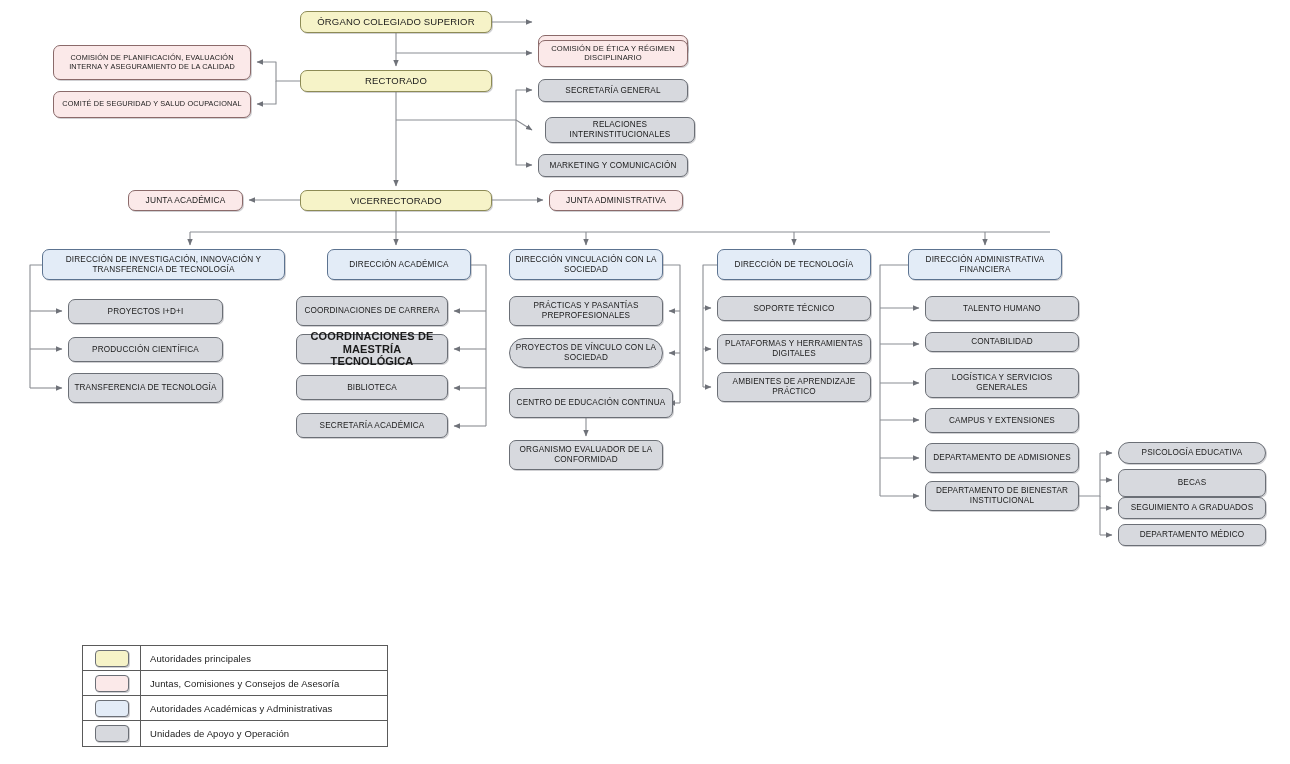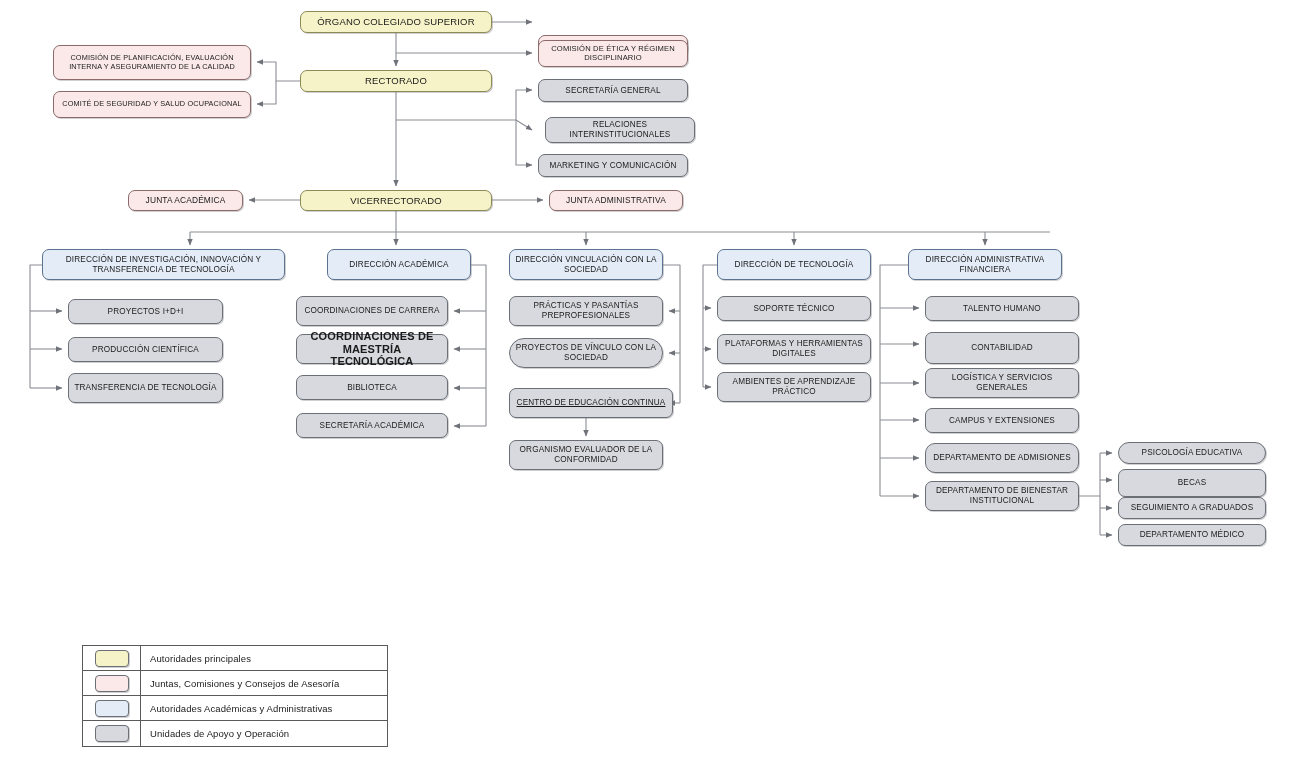--- a/index.html
+++ b/index.html
@@ -241,48 +241,48 @@
       </div>
       <div class="node c-gray" style="left: 296px; top: 413px; width: 152px; height: 25px; font-size: 8.2px;">
         <span>SECRETARÍA ACADÉMICA</span>
       </div>
       <div class="node c-gray" style="left: 509px; top: 296px; width: 154px; height: 30px; font-size: 8.2px;">
         <span>PRÁCTICAS Y PASANTÍAS PREPROFESIONALES</span>
       </div>
       <div class="node c-gray" style="left: 509px; top: 338px; width: 154px; height: 30px; font-size: 8.2px; border-radius: 15px;">
         <span>PROYECTOS DE VÍNCULO CON LA SOCIEDAD</span>
       </div>
-      <div class="node c-gray" style="left: 509px; top: 388px; width: 164px; height: 30px; font-size: 8.2px; text-decoration: underline;">
+      <div class="node c-gray" style="left: 509px; top: 388px; width: 164px; height: 30px; font-size: 8.2px;">
         <span>CENTRO DE EDUCACIÓN CONTINUA</span>
       </div>
       <div class="node c-gray" style="left: 509px; top: 440px; width: 154px; height: 30px; font-size: 8.2px;">
         <span>ORGANISMO EVALUADOR DE LA CONFORMIDAD</span>
       </div>
       <div class="node c-gray" style="left: 717px; top: 296px; width: 154px; height: 25px; font-size: 8.2px;">
         <span>SOPORTE TÉCNICO</span>
       </div>
       <div class="node c-gray" style="left: 717px; top: 334px; width: 154px; height: 30px; font-size: 8.2px;">
         <span>PLATAFORMAS Y HERRAMIENTAS DIGITALES</span>
       </div>
       <div class="node c-gray" style="left: 717px; top: 372px; width: 154px; height: 30px; font-size: 8.2px;">
         <span>AMBIENTES DE APRENDIZAJE PRÁCTICO</span>
       </div>
       <div class="node c-gray" style="left: 925px; top: 296px; width: 154px; height: 25px; font-size: 8.2px;">
         <span>TALENTO HUMANO</span>
       </div>
-      <div class="node c-gray" style="left: 925px; top: 332px; width: 154px; height: 32px; font-size: 8.2px;">
+      <div class="node c-gray" style="left: 925px; top: 332px; width: 154px; height: 20px; font-size: 8.2px;">
         <span>CONTABILIDAD</span>
       </div>
       <div class="node c-gray" style="left: 925px; top: 368px; width: 154px; height: 30px; font-size: 8.2px;">
         <span>LOGÍSTICA Y SERVICIOS GENERALES</span>
       </div>
       <div class="node c-gray" style="left: 925px; top: 408px; width: 154px; height: 25px; font-size: 8.2px;">
         <span>CAMPUS  Y EXTENSIONES</span>
       </div>
-      <div class="node c-gray" style="left: 925px; top: 443px; width: 154px; height: 30px; font-size: 8.2px; border-radius: 10px;">
+      <div class="node c-gray" style="left: 925px; top: 443px; width: 154px; height: 30px; font-size: 8.2px;">
         <span>DEPARTAMENTO DE ADMISIONES</span>
       </div>
       <div class="node c-gray" style="left: 925px; top: 481px; width: 154px; height: 30px; font-size: 8.2px;">
         <span>DEPARTAMENTO DE BIENESTAR INSTITUCIONAL</span>
       </div>
       <div class="node c-gray" style="left: 1118px; top: 442px; width: 148px; height: 22px; font-size: 8.2px; border-radius: 11px;">
         <span>PSICOLOGÍA EDUCATIVA</span>
       </div>
       <div class="node c-gray" style="left: 1118px; top: 469px; width: 148px; height: 28px; font-size: 8.2px;">
         <span>BECAS</span>

